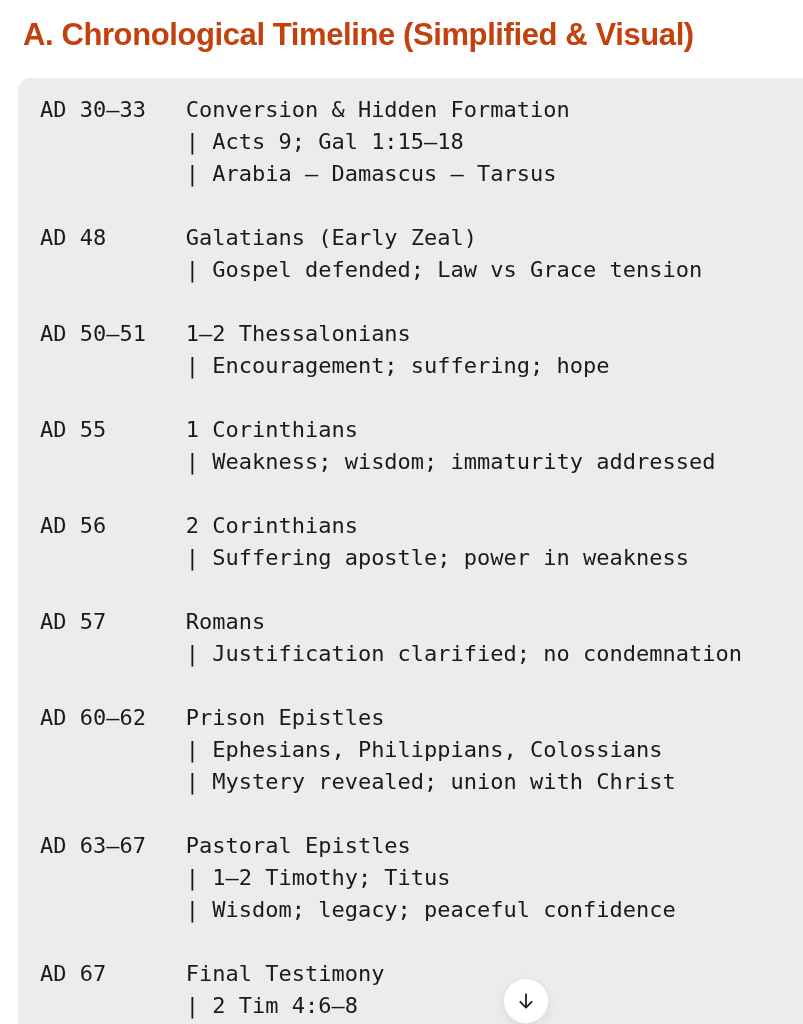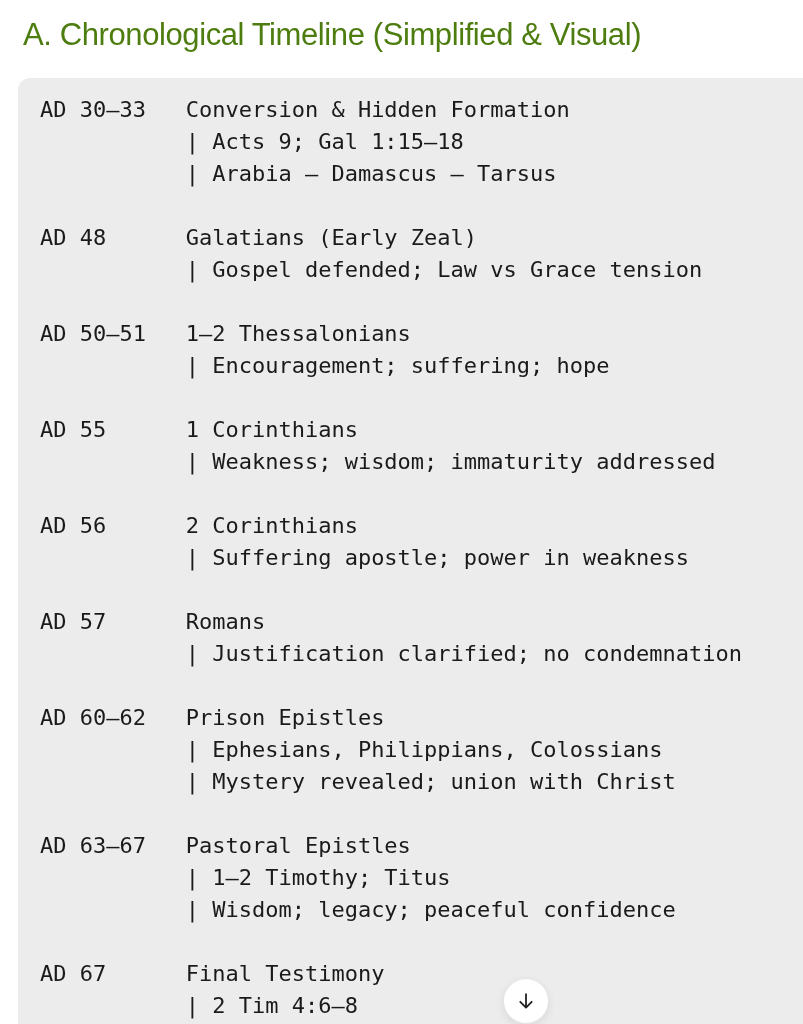--- a/index.html
+++ b/index.html
@@ -11,22 +11,22 @@
     overflow: hidden;
     position: relative;
     font-family: "Liberation Sans", sans-serif;
   }
   .page-title {
     margin: 0;
     position: absolute;
     left: 23px;
     top: 17px;
     font-size: 31px;
-    font-weight: 400;
-    color: #4d7c0f;
+    font-weight: 700;
+    color: #c2410c;
     letter-spacing: -0.4px;
     white-space: nowrap;
   }
   .code-block {
     position: absolute;
     left: 18px;
     top: 78px;
     width: 815px;          
     height: 1000px;        
     background: #ececec;

